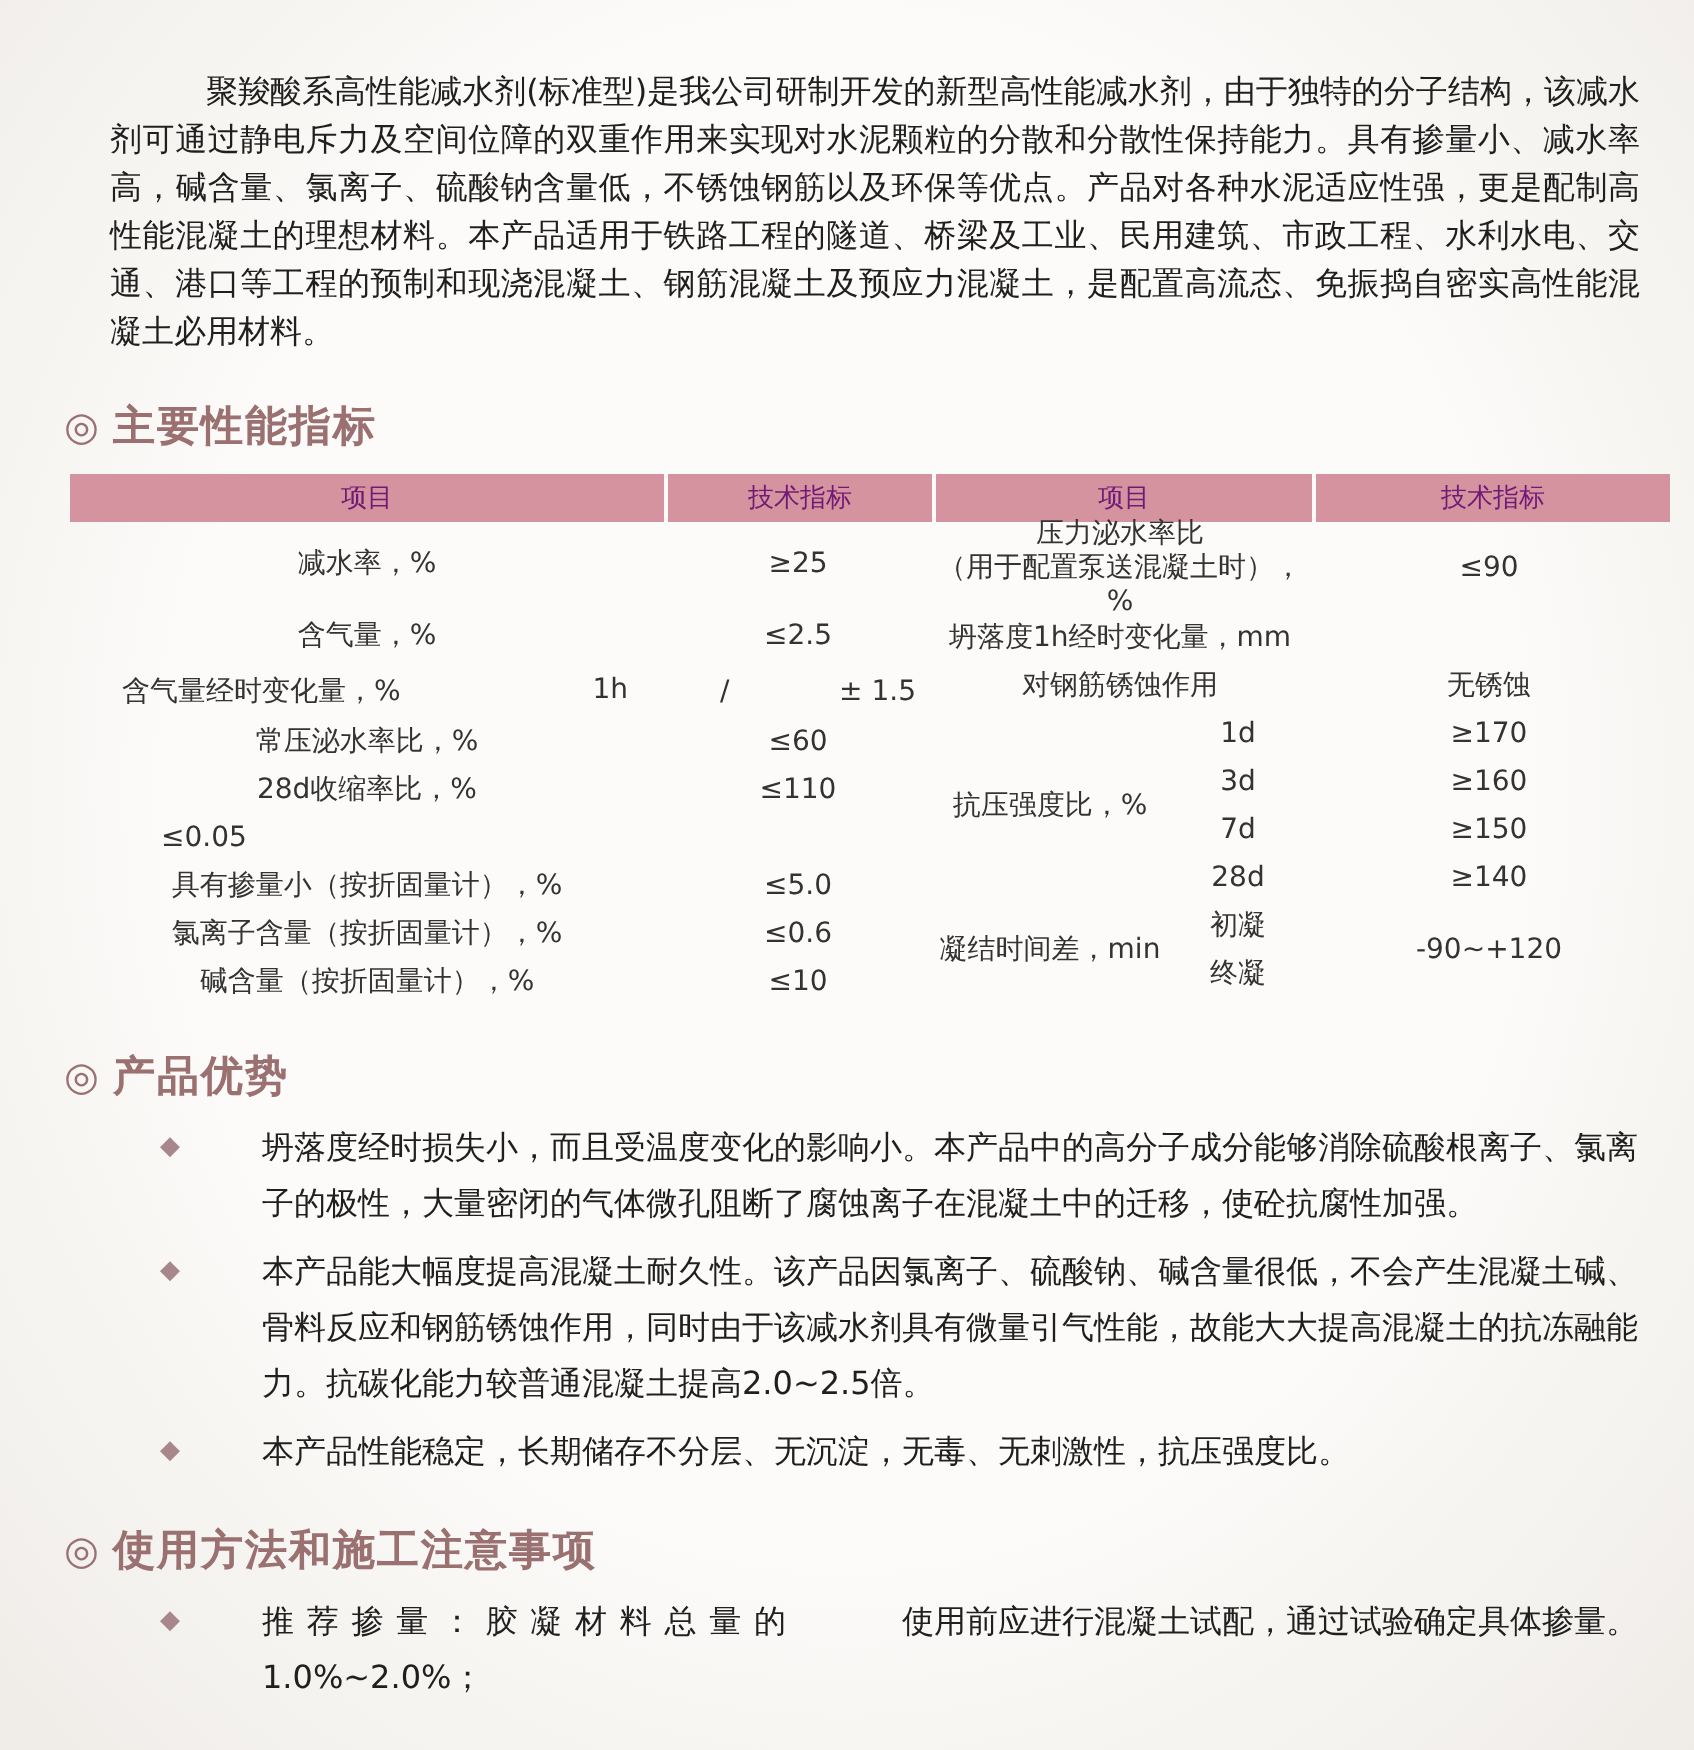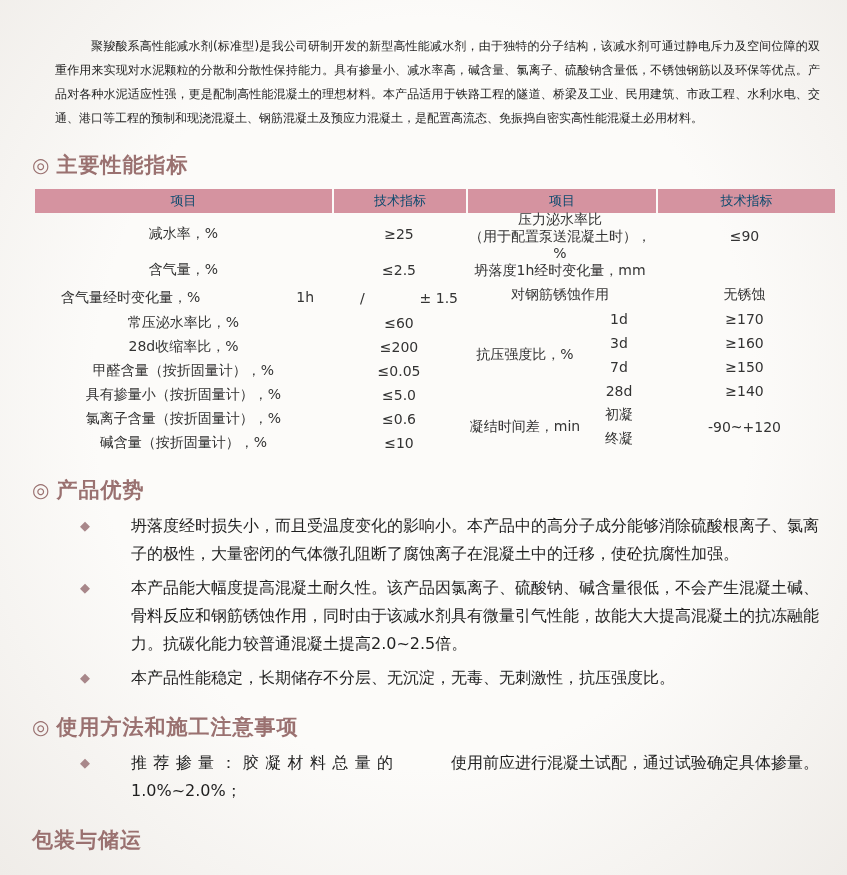--- a/index.html
+++ b/index.html
@@ -8,21 +8,21 @@
     font-family:"DejaVu Sans","Liberation Sans",sans-serif;
     background: radial-gradient(ellipse at 50% 45%, #fcfbf9 55%, #efece8 100%);
     color:#262626;
     overflow:hidden;
     padding:34px 28px 0 28px;
   }
   
   .intro {
     margin:0 6px 0 27px;
     width:765px;
-    font-size:12px;
+    font-size:16px;
     line-height:24px;
     text-align:justify;
     text-indent:3em;
     color:#1f1f1f;
   }
   
   .sec-title {
     display:flex;
     align-items:center;
     gap:6px;
@@ -40,21 +40,21 @@
     margin:10px 0 0 7px;
     font-size:14px;
     color:#333;
   }
   .tbl { display:flex; flex-direction:column; }
   .tbl-left  { width:431px; }
   .tbl-right { width:369px; }
   .thead { display:flex; height:24px; }
   .th {
     background:#d593a0;
-    color:#0c4a6e;
+    color:#701a75;
     display:flex; align-items:center; justify-content:center;
     font-size:13px;
     height:24px;
   }
   .tbl-left  .th.item { width:297px; margin-right:2px; }
   .tbl-left  .th.spec { width:132px; }
   .tbl-right .th.item { width:188px; margin:0 2px; }
   .tbl-right .th.spec { width:177px; }
   .lrow { display:flex; align-items:center; height:24px; }
   .lrow.h42 { height:42px; }
@@ -127,24 +127,23 @@
         <span>/</span>
         <span>± 1.5</span>
       </div>
     </div>
     <div class="lrow">
       <div class="lc1">常压泌水率比，%</div>
       <div class="lc2">≤60</div>
     </div>
     <div class="lrow">
       <div class="lc1">28d收缩率比，%</div>
-      <div class="lc2">≤200</div>
-    </div>
-    <div class="lrow">
-      <div class="lc1">甲醛含量（按折固量计），%</div>
+      <div class="lc2">≤110</div>
+    </div>
+    <div class="lrow">
       <div class="lc2">≤0.05</div>
     </div>
     <div class="lrow">
       <div class="lc1">具有掺量小（按折固量计），%</div>
       <div class="lc2">≤5.0</div>
     </div>
     <div class="lrow">
       <div class="lc1">氯离子含量（按折固量计），%</div>
       <div class="lc2">≤0.6</div>
     </div>

